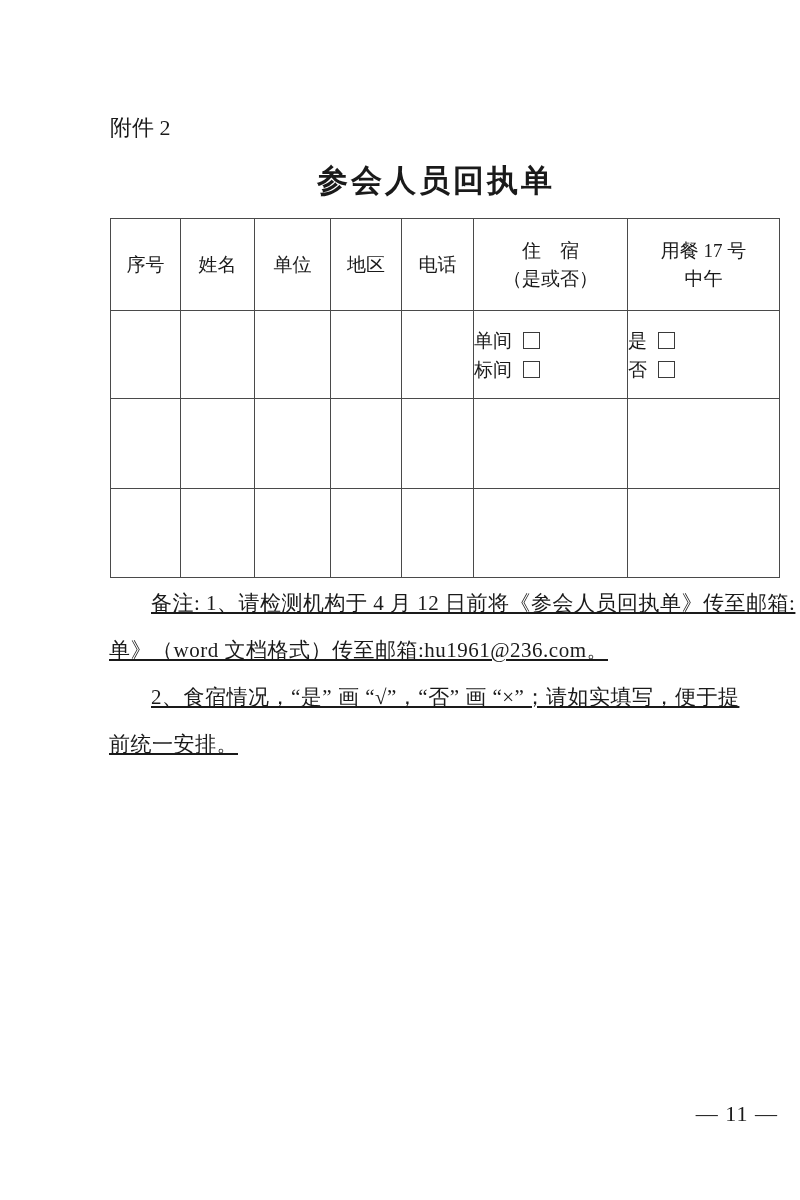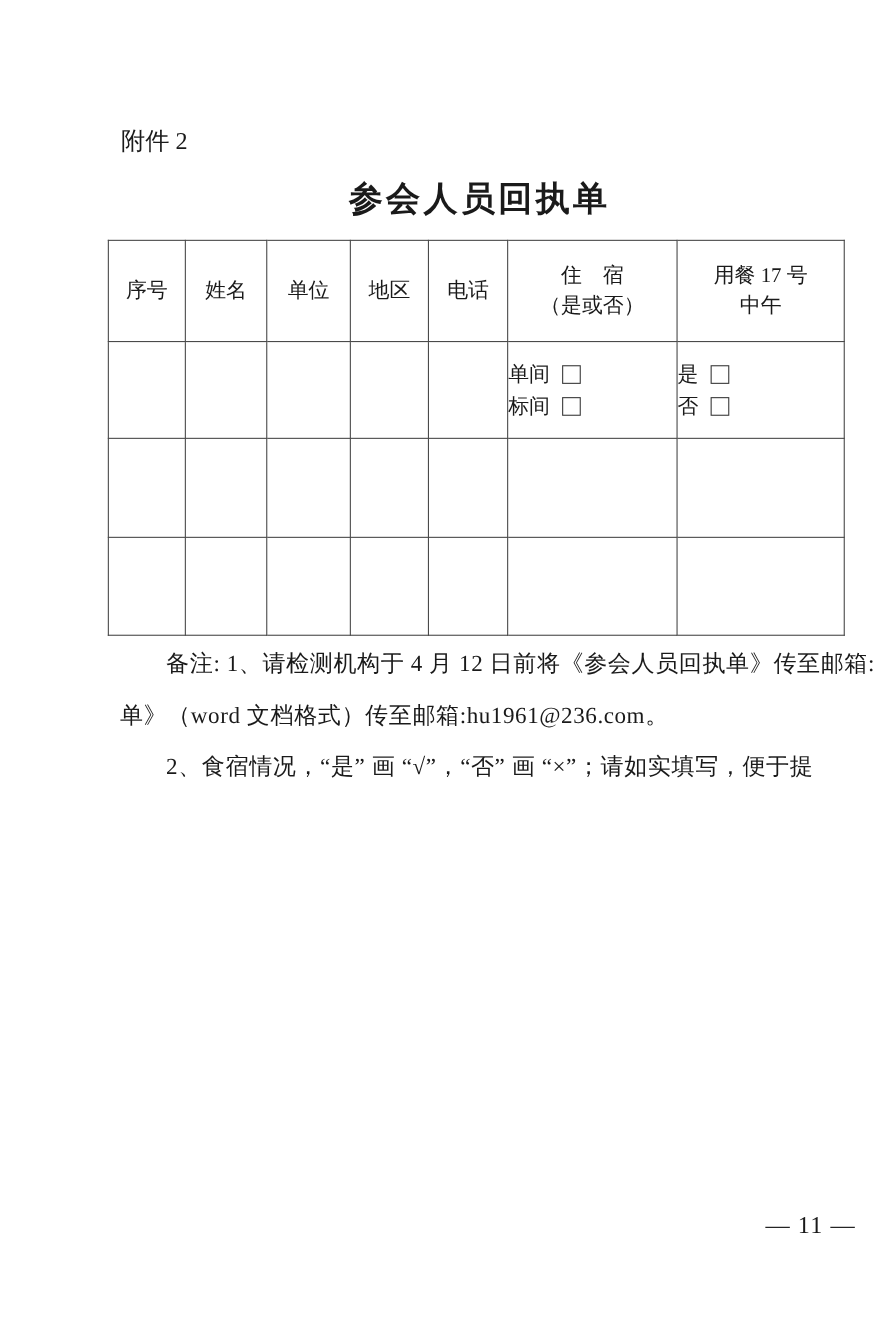--- a/index.html
+++ b/index.html
@@ -16,21 +16,21 @@
     position:absolute;top:113px;left:66px;
     font-size:22px;line-height:30px;
   }
   .doc-title{
     position:absolute;top:160px;left:0;width:784px;margin:0;
     text-align:center;
     font-size:31px;font-weight:700;letter-spacing:3px;
     font-family:"Liberation Serif","DejaVu Serif",serif;
   }
   table.reply-table{
-    position:absolute;top:218px;left:54px;
+    position:absolute;top:218px;left:66px;
     width:669px;
     border-collapse:collapse;table-layout:fixed;
   }
   .reply-table th,.reply-table td{
     border:1.5px solid #4a4a4a;
     padding:0;margin:0;
     text-align:center;vertical-align:middle;
     font-weight:400;
   }
   tr.header-row{height:92px;}
@@ -51,20 +51,21 @@
     flex:0 0 auto;
   }
   .notes{
     position:absolute;top:580px;left:65px;width:672px;
     font-size:21px;
   }
   .notes-line{
     line-height:47px;
     white-space:nowrap;
     letter-spacing:0.5px;
+    text-decoration:underline;
   }
   .notes-line.indent{padding-left:42px;}
   .page-number{
     position:absolute;top:1101px;right:66px;
     font-size:22px;letter-spacing:1px;
   }
 </style>
 </head>
 <body>
 
@@ -158,17 +159,18 @@
         <td></td>
         <td></td>
       </tr>
     </tbody>
   </table>
 
   <div class="notes">
     <div class="notes-line indent">备注: 1、请检测机构于 4 月 12 日前将《参会人员回执单》传至邮箱:</div>
     <div class="notes-line">单》（word 文档格式）传至邮箱:hu1961@236.com。</div>
     <div class="notes-line indent">2、食宿情况，“是” 画 “√”，“否” 画 “×”；请如实填写，便于提</div>
+    <div class="notes-line">前统一安排。</div>
   </div>
 
   <div class="page-number">— 11 —</div>
 
 </div>
 
 </body></html>

